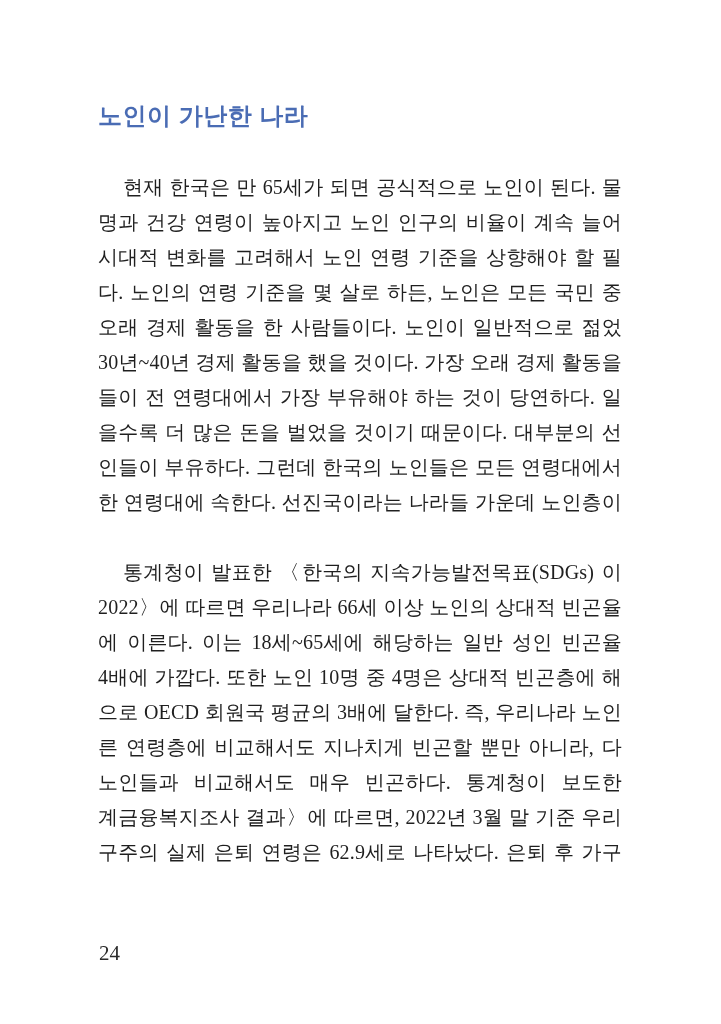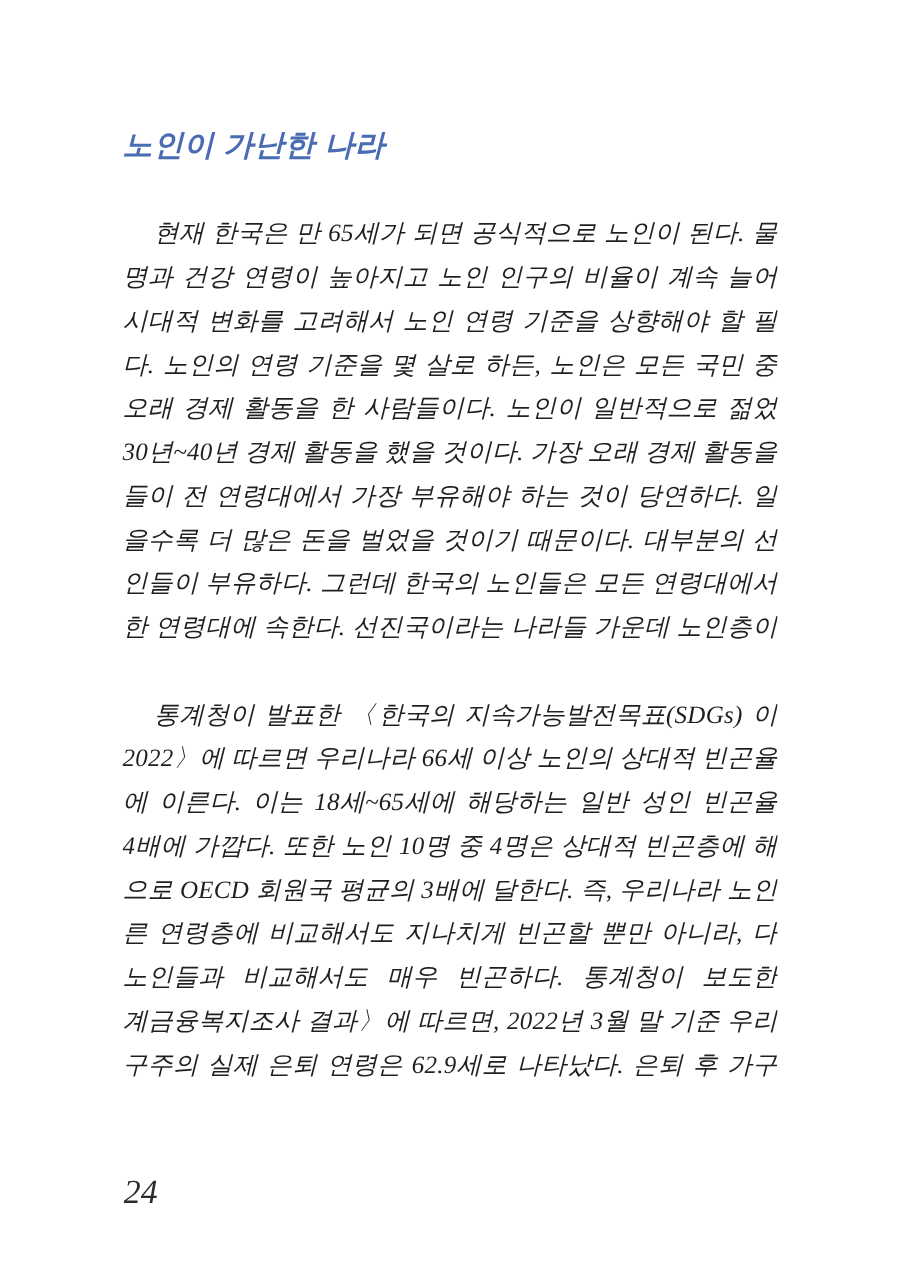--- a/index.html
+++ b/index.html
@@ -1,15 +1,15 @@
 <!DOCTYPE html>
 <html lang="ko"><head>
 <meta charset="utf-8">
 <style>
-  * { margin: 0; padding: 0; box-sizing: border-box; font-style: italic; }
+  * { margin: 0; padding: 0; box-sizing: border-box; }
   html, body { width: 721px; height: 1024px; }
   body {
     background: #ffffff;
     font-family: "Liberation Serif", "DejaVu Serif", serif;
   }
   .page {
     position: relative;
     width: 721px;
     height: 1024px;
     background: #ffffff;
@@ -42,21 +42,21 @@
     text-align: justify;
     text-align-last: justify;
     overflow: hidden;
   }
   .line.first { text-indent: 25px; }
   .line.last { text-align-last: left; }
   .page-number {
     position: absolute;
     left: 99px;
     top: 938px;
-    font-size: 27px;
+    font-size: 21px;
     line-height: 30px;
     color: #2b2b2b;
   }
 </style>
 </head>
 <body>
 
 <div class="page">
   <h1 class="heading">노인이 가난한 나라</h1>
 

